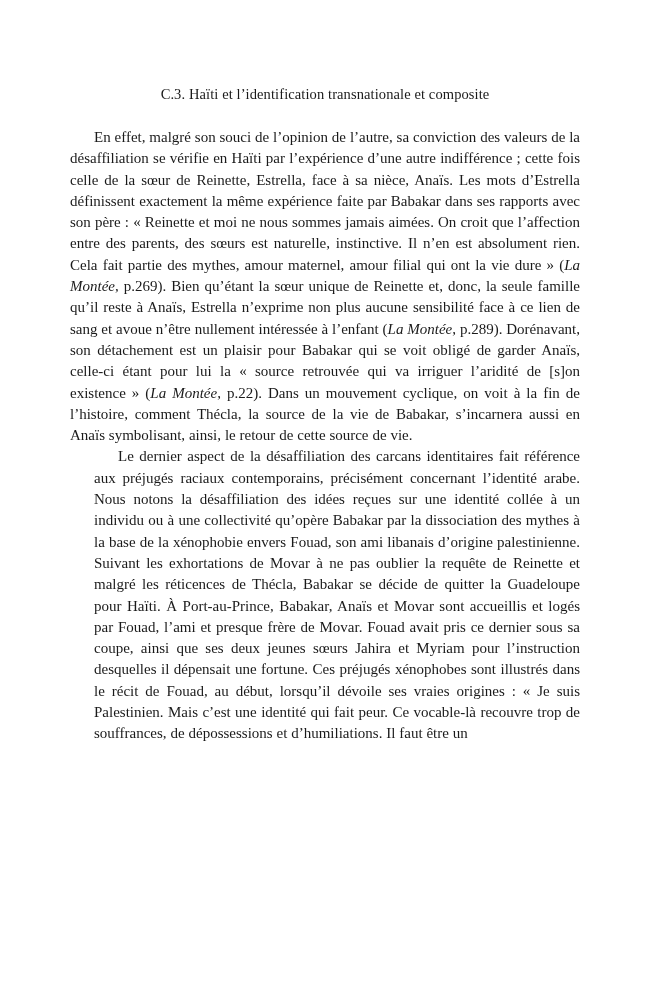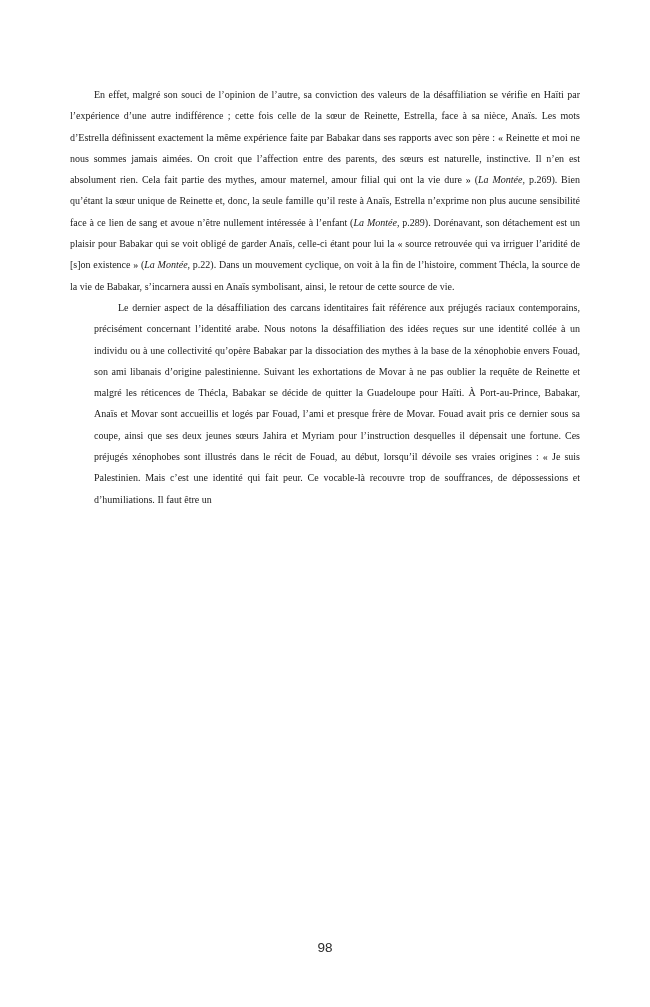--- a/index.html
+++ b/index.html
@@ -34,21 +34,21 @@
   .section-heading {
     font-size: 14.5px;
     line-height: 21px;
     text-align: center;
     font-weight: 400;
     margin: 0 0 22px 0;
     letter-spacing: 0.1px;
   }
 
   .body-paragraph {
-    font-size: 10px;
+    font-size: 15px;
     line-height: 21.3px;
     text-align: justify;
     text-justify: inter-word;
     margin: 0;
     text-indent: 24px;
     hyphens: none;
     word-spacing: 0.1px;
   }
 
   .body-paragraph + .body-paragraph {
@@ -75,24 +75,22 @@
     font-family: "Liberation Sans", "DejaVu Sans", sans-serif;
   }
 </style>
 </head>
 <body>
 
 <div class="page">
 
   <div class="page-body">
 
+    <h2 class="section-heading">C.3. Haïti et l’identification transnationale et composite</h2>
 
     <p class="body-paragraph" id="paragraph-1">En effet, malgré son souci de l’opinion de l’autre, sa conviction des valeurs de la désaffiliation se vérifie en Haïti par l’expérience d’une autre indifférence ; cette fois celle de la sœur de Reinette, Estrella, face à sa nièce, Anaïs. Les mots d’Estrella définissent exactement la même expérience faite par Babakar dans ses rapports avec son père : « Reinette et moi ne nous sommes jamais aimées. On croit que l’affection entre des parents, des sœurs est naturelle, instinctive. Il n’en est absolument rien. Cela fait partie des mythes, amour maternel, amour filial qui ont la vie dure » (<em class="work-title">La Montée</em>, p.269).  Bien qu’étant la sœur unique de Reinette et, donc, la seule famille qu’il reste à Anaïs, Estrella n’exprime non plus aucune sensibilité face à ce lien de sang et avoue n’être nullement intéressée à l’enfant (<em class="work-title">La Montée</em>, p.289). Dorénavant, son détachement est un plaisir pour Babakar qui se voit obligé de garder Anaïs, celle-ci étant pour lui la « source retrouvée qui va irriguer l’aridité de [s]on existence » (<em class="work-title">La Montée</em>, p.22). Dans un mouvement cyclique, on voit à la fin de l’histoire, comment Thécla, la source de la vie de Babakar, s’incarnera aussi en Anaïs symbolisant, ainsi, le retour de cette source de vie.</p>
 
     <p class="body-paragraph" id="paragraph-2">Le dernier aspect de la désaffiliation des carcans identitaires fait référence aux préjugés raciaux contemporains, précisément concernant l’identité arabe. Nous notons la désaffiliation des idées reçues sur une identité collée à un individu ou à une collectivité qu’opère Babakar par la dissociation des mythes à la base de la xénophobie envers Fouad, son ami libanais d’origine palestinienne. Suivant les exhortations de Movar à ne pas oublier la requête de Reinette et malgré les réticences de Thécla, Babakar se décide de quitter la Guadeloupe pour Haïti. À Port-au-Prince, Babakar, Anaïs et Movar sont accueillis et logés par Fouad, l’ami et presque frère de Movar. Fouad avait pris ce dernier sous sa coupe, ainsi que ses deux jeunes sœurs Jahira et Myriam pour l’instruction desquelles il dépensait une fortune. Ces préjugés xénophobes sont illustrés dans le récit de Fouad, au début, lorsqu’il dévoile ses vraies origines : « Je suis Palestinien. Mais c’est une identité qui fait peur. Ce vocable-là recouvre trop de souffrances, de dépossessions et d’humiliations. Il faut être un</p>
 
   </div>
 
-  <div class="page-footer">
-    <span class="page-number">98</span>
-  </div>
 
 </div>
 
 </body></html>

